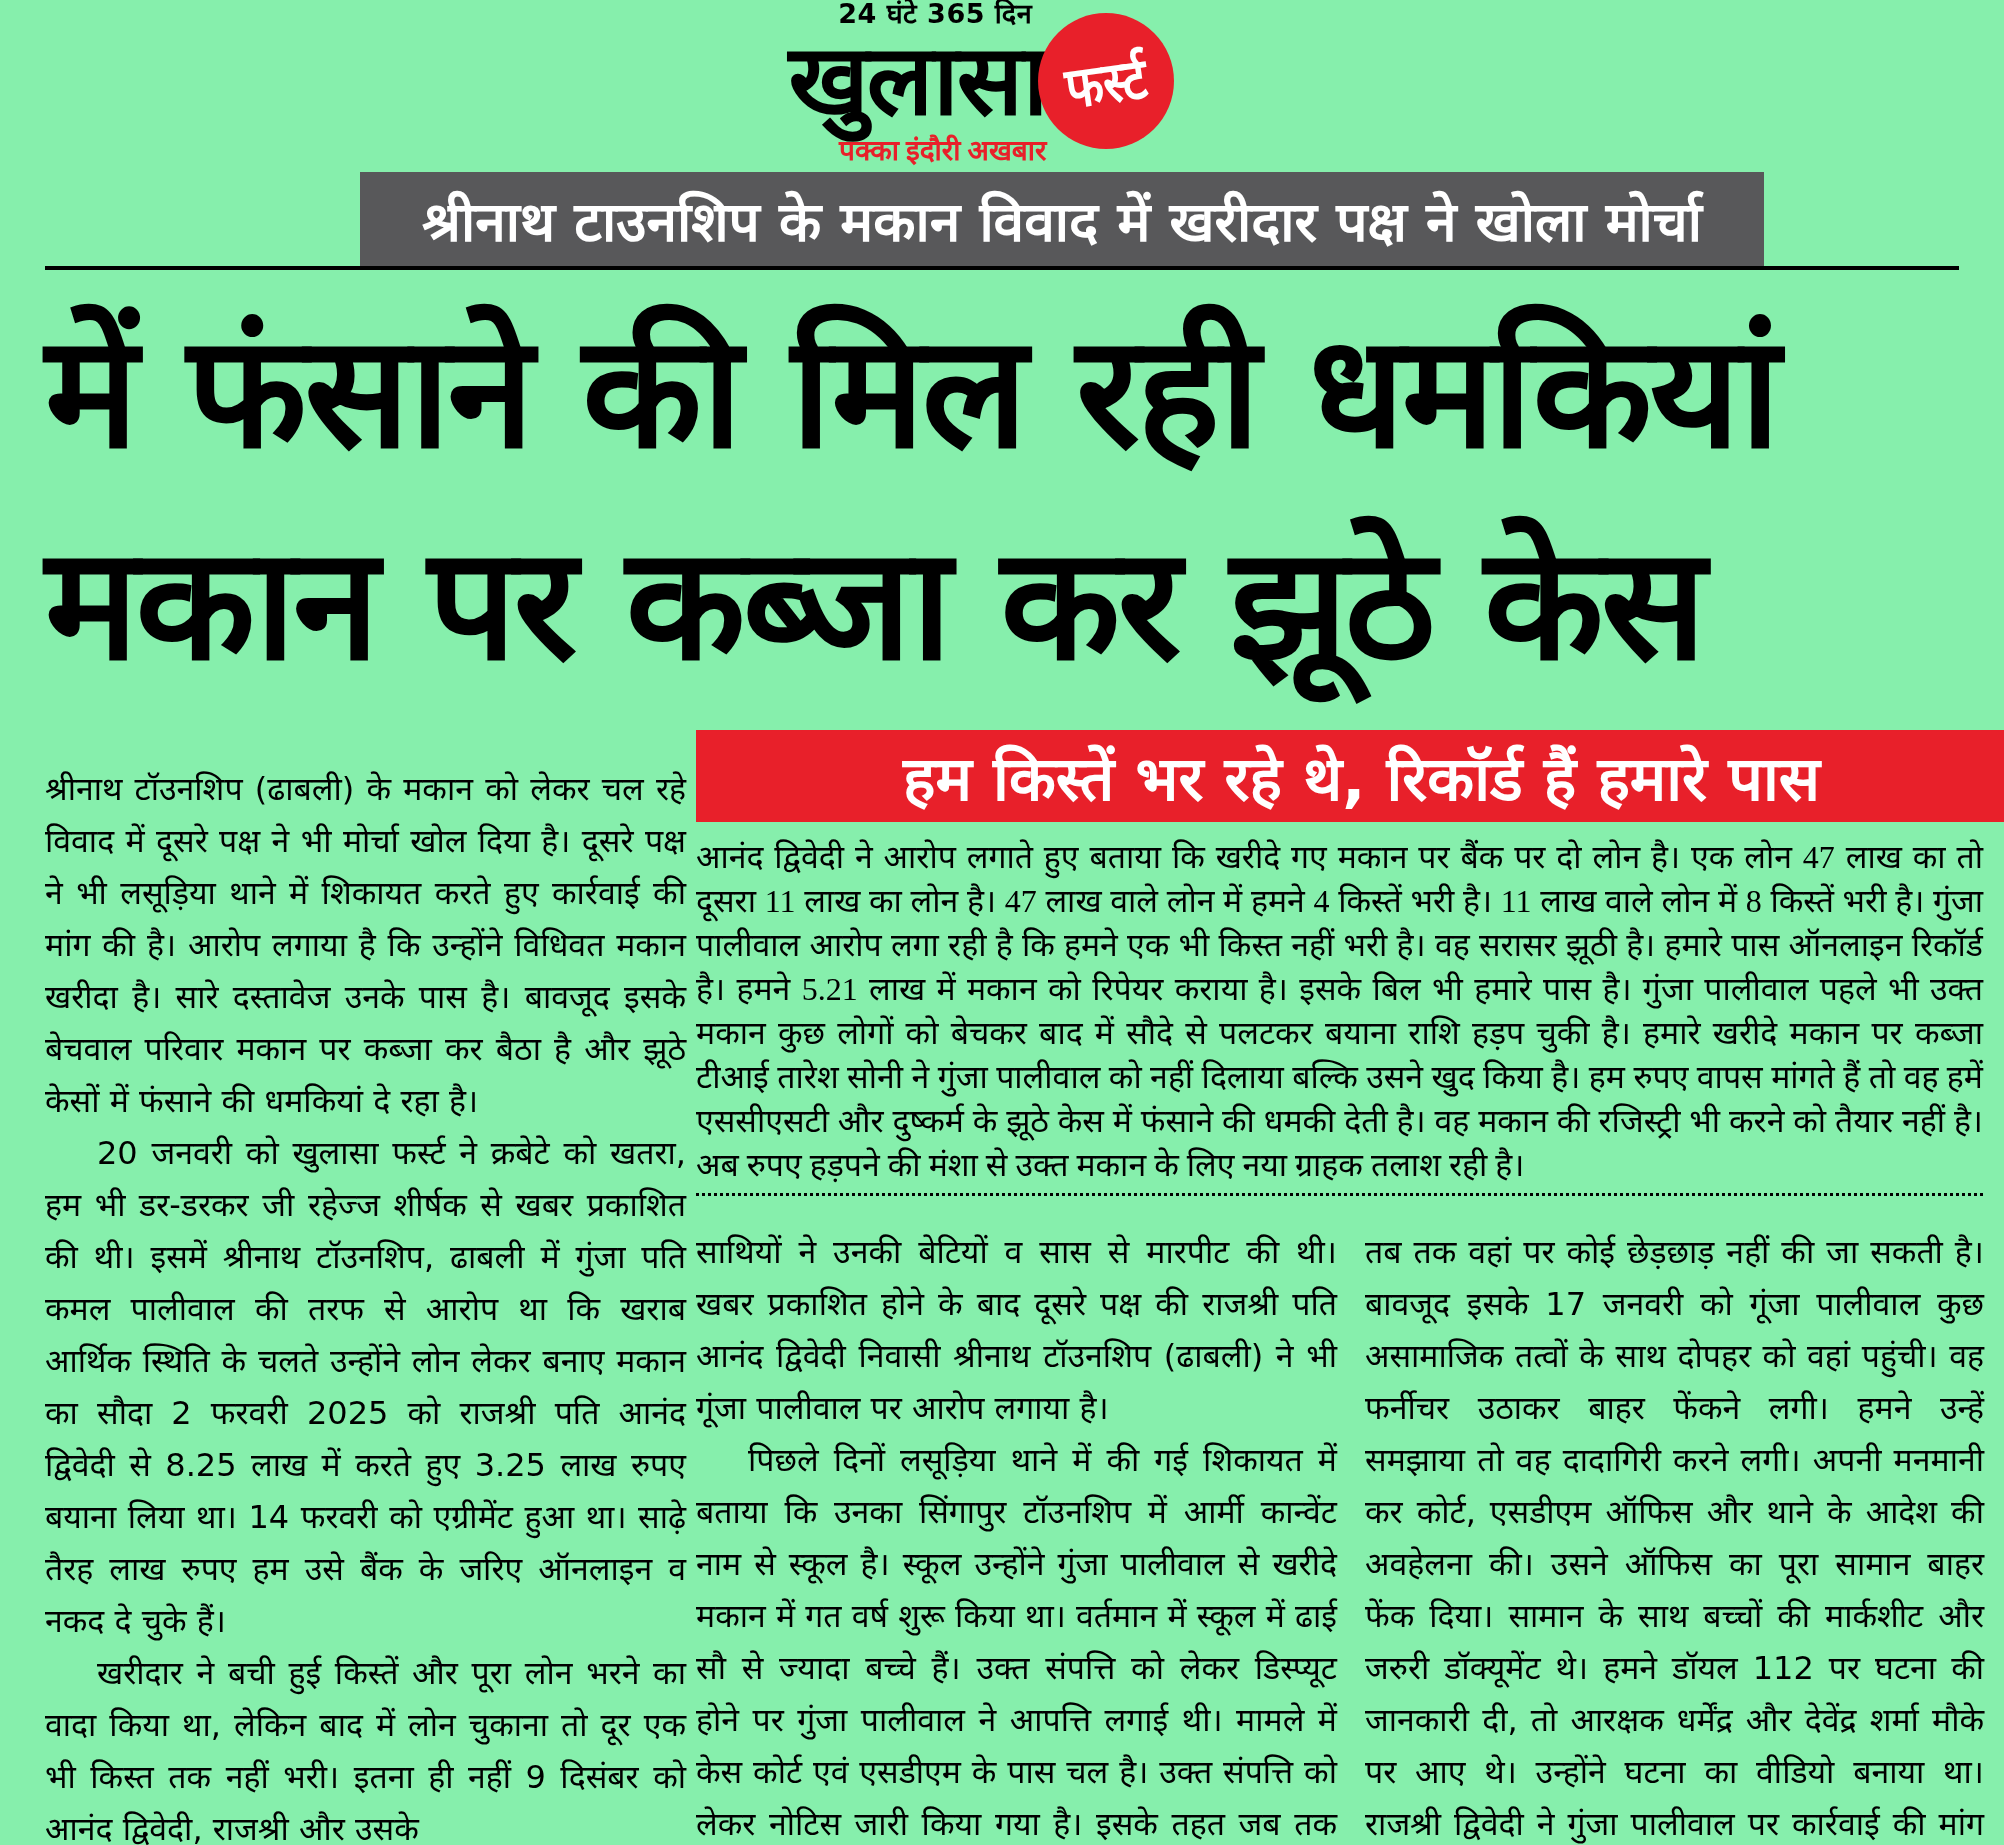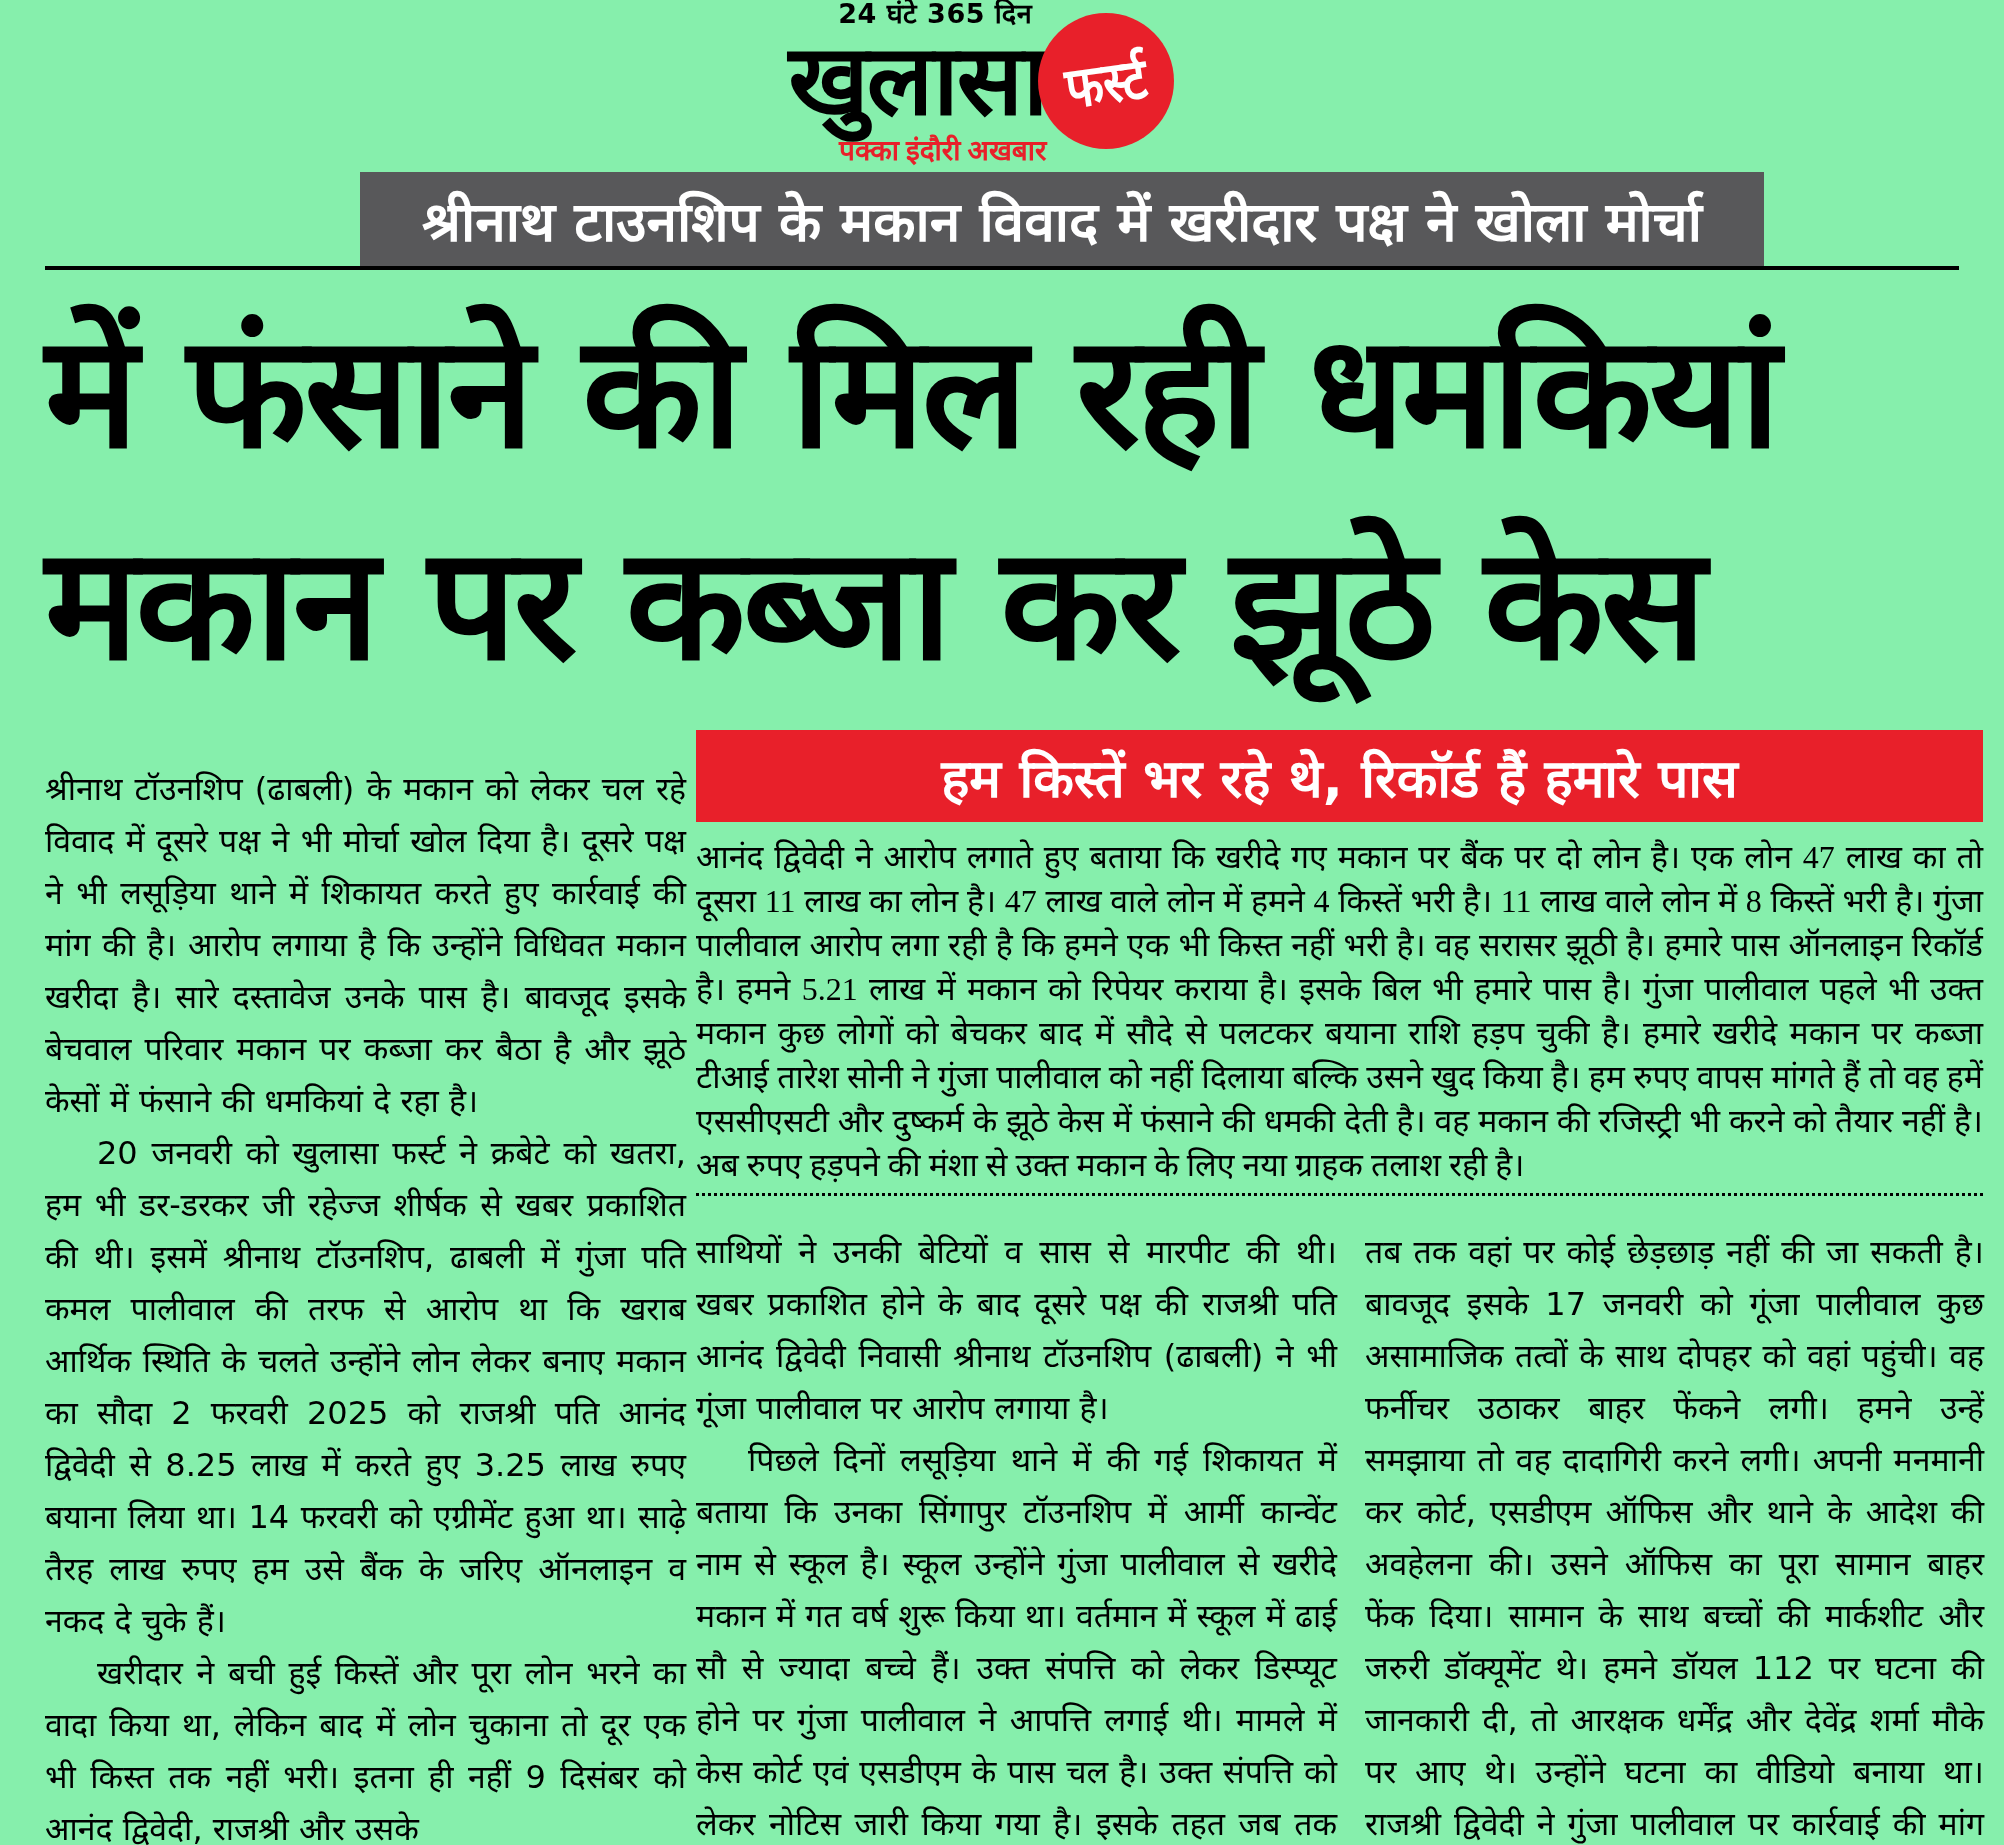--- a/index.html
+++ b/index.html
@@ -56,21 +56,21 @@
   .body-text p{
     margin:0; font-size:32px; line-height:52px; text-align:justify;
   }
   .left-col .body-text{margin-top:26px;}
   .body-text p.indent{text-indent:52px;}
   
   .highlight-banner{
     position:absolute; left:696px; top:730px; width:1287px; height:92px;
     background:#e8202a; color:#ffffff;
     display:flex; align-items:center; justify-content:center;
-    font-size:53px; font-weight:bold; white-space:nowrap;
+    font-size:61px; font-weight:bold; white-space:nowrap;padding-left:22px;
   }
   .highlight-body{
     position:absolute; left:696px; top:835px; width:1287px;font-family:Liberation Serif, serif;
   }
   .highlight-body p{margin:0; font-size:32px; line-height:44px; text-align:justify;}
   .dotted-rule{
     position:absolute; left:696px; top:1193px; width:1287px; height:0;
     border-top:3.8px dotted #000;
   }
   .mid-col{position:absolute; left:696px; top:1226px; width:641px;}

